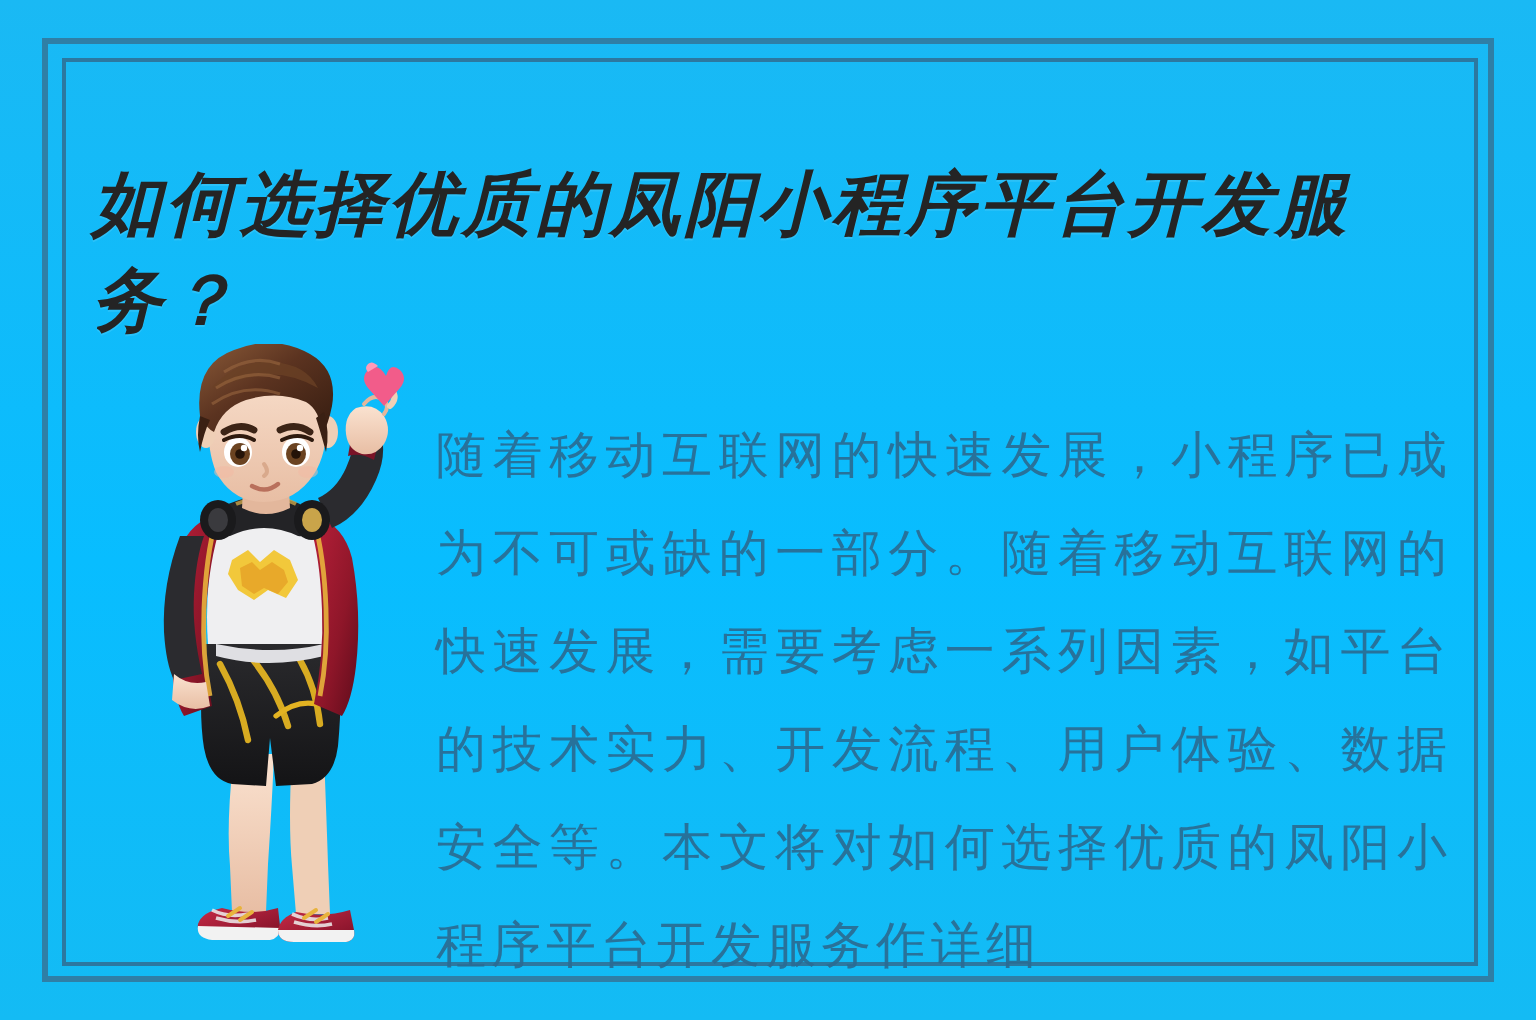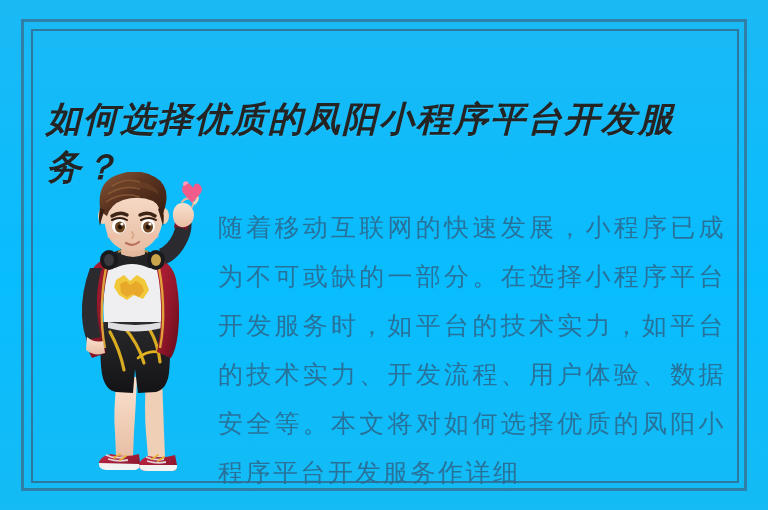--- a/index.html
+++ b/index.html
@@ -43,21 +43,21 @@
     height: 454px;
     border: 2px solid #2c78a0;
     box-sizing: border-box;
     pointer-events: none;
   }
 
   
   .title {
     position: absolute;
     left: 46px;
-    top: 72px;
+    top: 56px;
     width: 676px;
     color: #242424;
     font-size: 35px;
     line-height: 48px;
     font-weight: 700;
     font-style: italic;
     letter-spacing: 2px;
     font-family: "DejaVu Serif", "Liberation Serif", serif;
     text-shadow: 0 1px 0 rgba(255,255,255,0.10);
     white-space: normal;
@@ -202,15 +202,15 @@
       <path d="M37 291 q-1 6 7 7 l29 0 q5 -1 5 -6 z" fill="#F2F2F2"></path>
       <path d="M44 283 q8 4 18 2 M46 287 q10 3 20 1" stroke="#EFEFEF" stroke-width="1.8" fill="none" opacity="0.85"></path>
       <path d="M86 284 q-8 3 -9 9 q0 6 8 6 l26 0 q5 -1 4 -6 l-2 -10 q-13 4 -27 1 z" fill="url(#gShoe)"></path>
       <path d="M77 293 q0 6 8 6 l26 0 q5 -1 4 -6 z" fill="#F2F2F2"></path>
       <path d="M84 285 q9 4 18 2 M85 289 q10 3 19 1" stroke="#EFEFEF" stroke-width="1.8" fill="none" opacity="0.85"></path>
       <path d="M52 286 l6 -4 M58 288 l6 -4" stroke="#E8B33C" stroke-width="2" stroke-linecap="round"></path>
       <path d="M90 287 l6 -4 M96 289 l6 -4" stroke="#E8B33C" stroke-width="2" stroke-linecap="round"></path>
     </svg>
   </div>
 
-  <p class="body-copy">随着移动互联网的快速发展，小程序已成为不可或缺的一部分。在选择小程序平台开发服务时，如平台的技术实力，如平台的技术实力、开发流程、用户体验、数据安全等。本文将对如何选择优质的凤阳小程序平台开发服务作详细</p>
+  <p class="body-copy">随着移动互联网的快速发展，小程序已成为不可或缺的一部分。随着移动互联网的快速发展，需要考虑一系列因素，如平台的技术实力、开发流程、用户体验、数据安全等。本文将对如何选择优质的凤阳小程序平台开发服务作详细</p>
 
 </div>
 
 </body></html>

